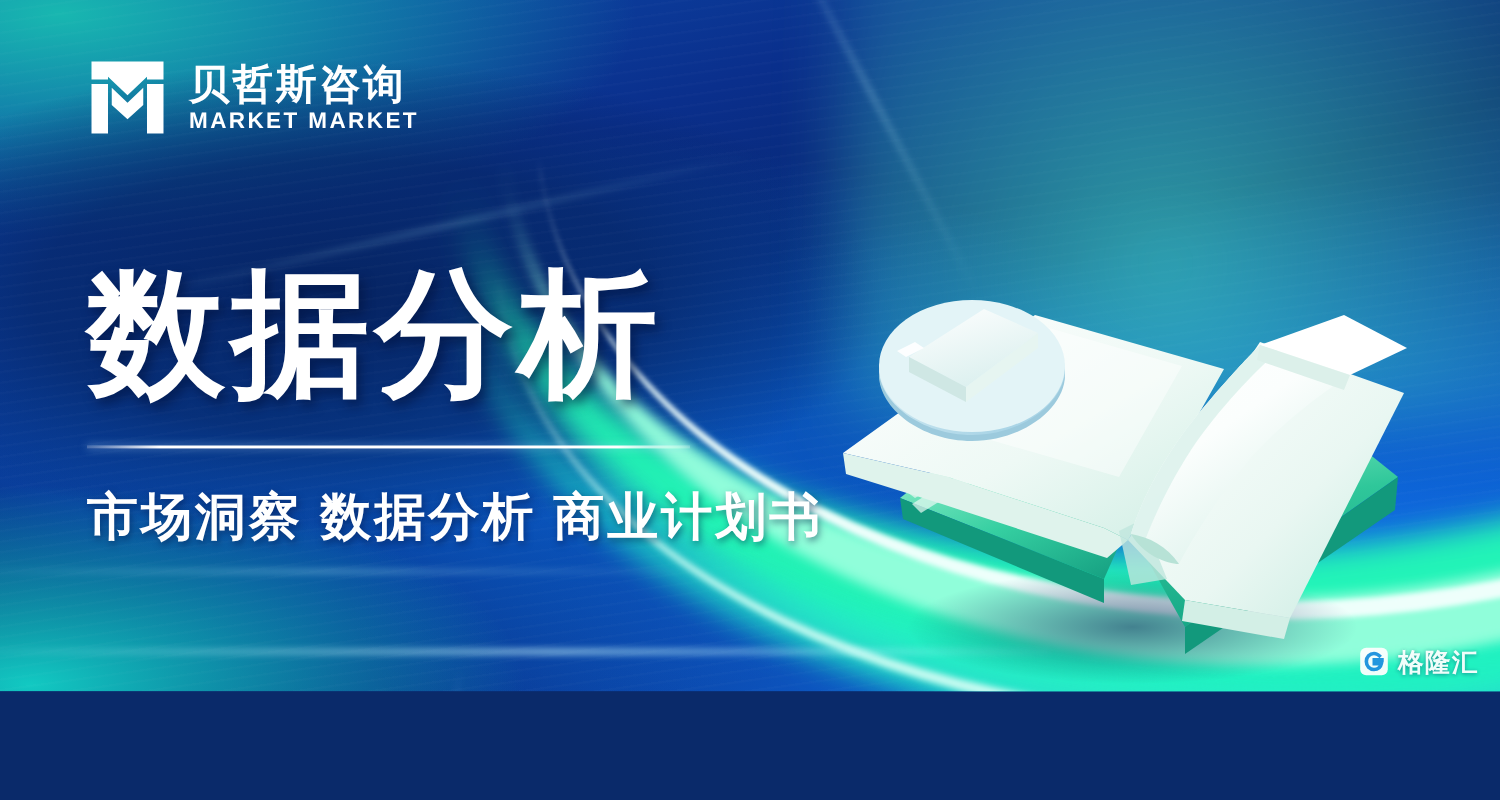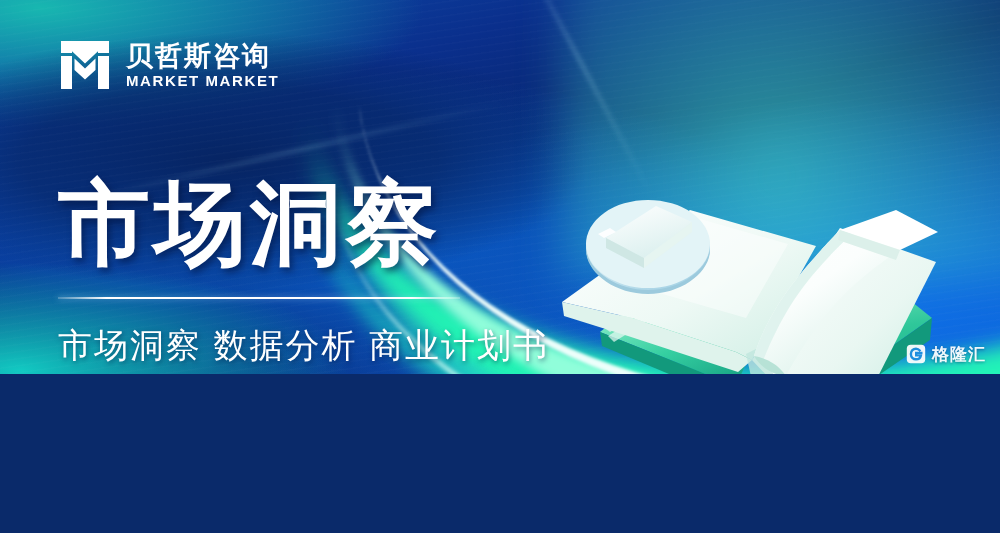--- a/index.html
+++ b/index.html
@@ -1,19 +1,19 @@
 <!DOCTYPE html>
 <html><head>
 <meta charset="utf-8">
 <style>
   html,body{margin:0;padding:0;background:#0a2a6a;}
   *{box-sizing:border-box;}
   .stage{
     position:relative;
-    width:1000px;height:374px;
+    width:1000px;height:461px;
     overflow:hidden;
     font-family:"Liberation Sans","DejaVu Sans",sans-serif;
     background:#0b2d7a;
   }
 
   
   .bg-base{
     position:absolute;inset:0;
     background:
       radial-gradient(ellipse 62% 52% at 4% 2%,   #18b7b0 0%, rgba(24,183,176,0) 62%),
@@ -145,21 +145,21 @@
   }
   .divider{
     margin-top:26px;
     width:402px;height:2px;
     background:linear-gradient(90deg,rgba(255,255,255,.25),#ffffff 12%,#ffffff 88%,rgba(255,255,255,.25));
     box-shadow:0 0 6px rgba(180,225,255,.55);
   }
   .subtitle{
     margin-top:26px;
     color:#ffffff;
-    font-size:34px;font-weight:normal;letter-spacing:2px;line-height:1.2;
+    font-size:34px;font-weight:bold;letter-spacing:2px;line-height:1.2;
     white-space:nowrap;
     text-shadow:1px 2px 5px rgba(3,20,66,.5);
   }
 
   
   .book{position:absolute;left:540px;top:150px;width:420px;height:310px;}
   .book svg{width:100%;height:100%;display:block;}
 
   
   .watermark{
@@ -215,21 +215,21 @@
         <path fill="#ffffff" d="M16.5 20.5 L27 30.5 L37.5 20.5 L37.5 32 L27 41.5 L16.5 32 Z"></path>
       </svg>
     </span>
     <span class="logo-text">
       <span class="logo-cn">贝哲斯咨询</span>
       <span class="logo-en">MARKET MARKET</span>
     </span>
   </div>
 
   <div class="headline">
-    <div class="title">市场洞察</div>
+    <div class="title">数据分析</div>
     <div class="divider"></div>
     <div class="subtitle">市场洞察 数据分析 商业计划书</div>
   </div>
 
   <div class="book">
     <svg viewBox="0 0 420 310" xmlns="http://www.w3.org/2000/svg">
       <defs>
         <linearGradient id="pgL" x1="0" y1="0" x2="1" y2="1">
           <stop offset="0" stop-color="#ffffff"></stop>
           <stop offset="0.55" stop-color="#eef9f5"></stop>

